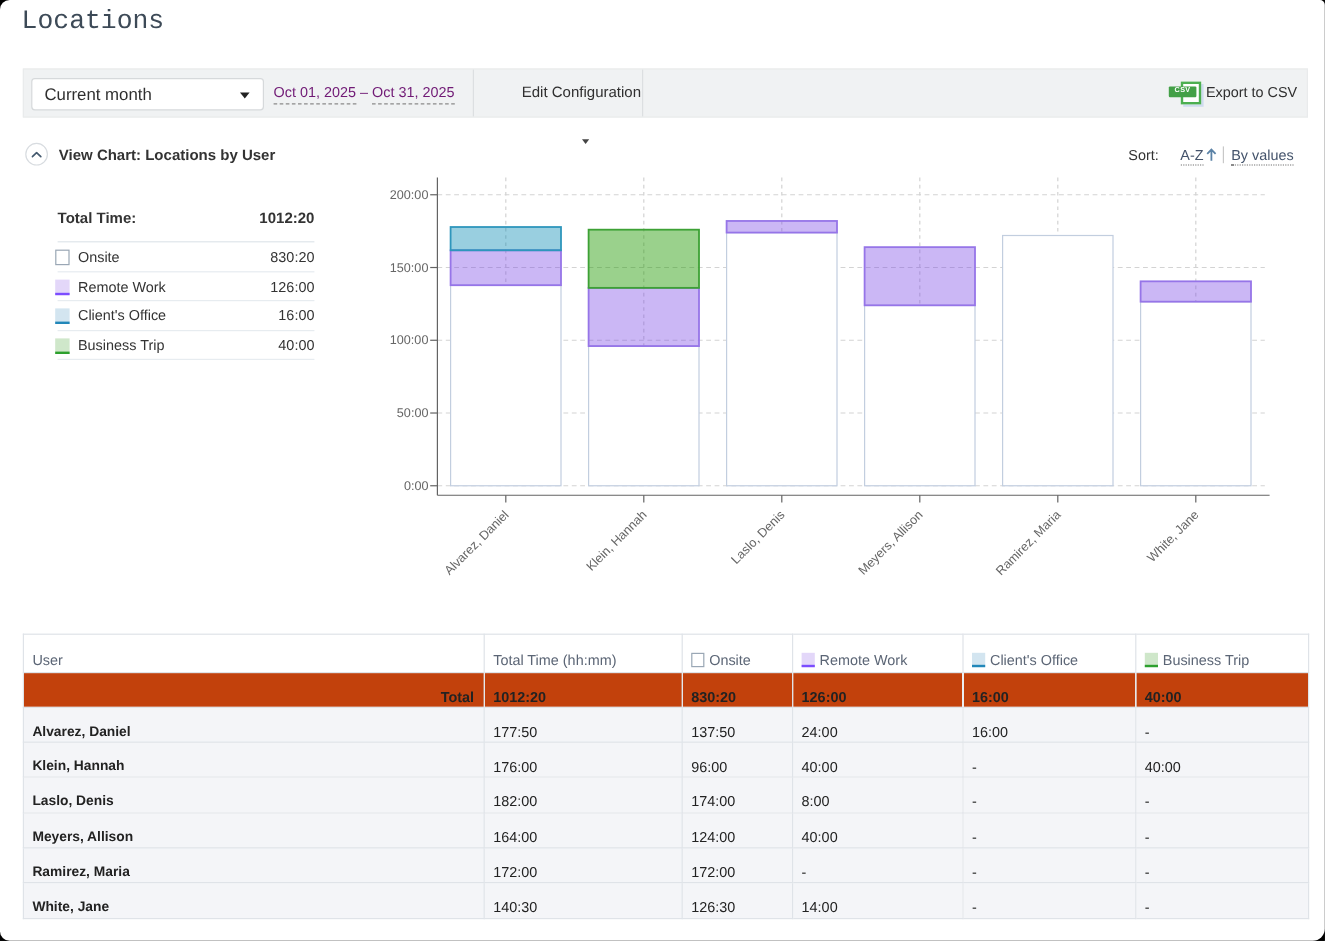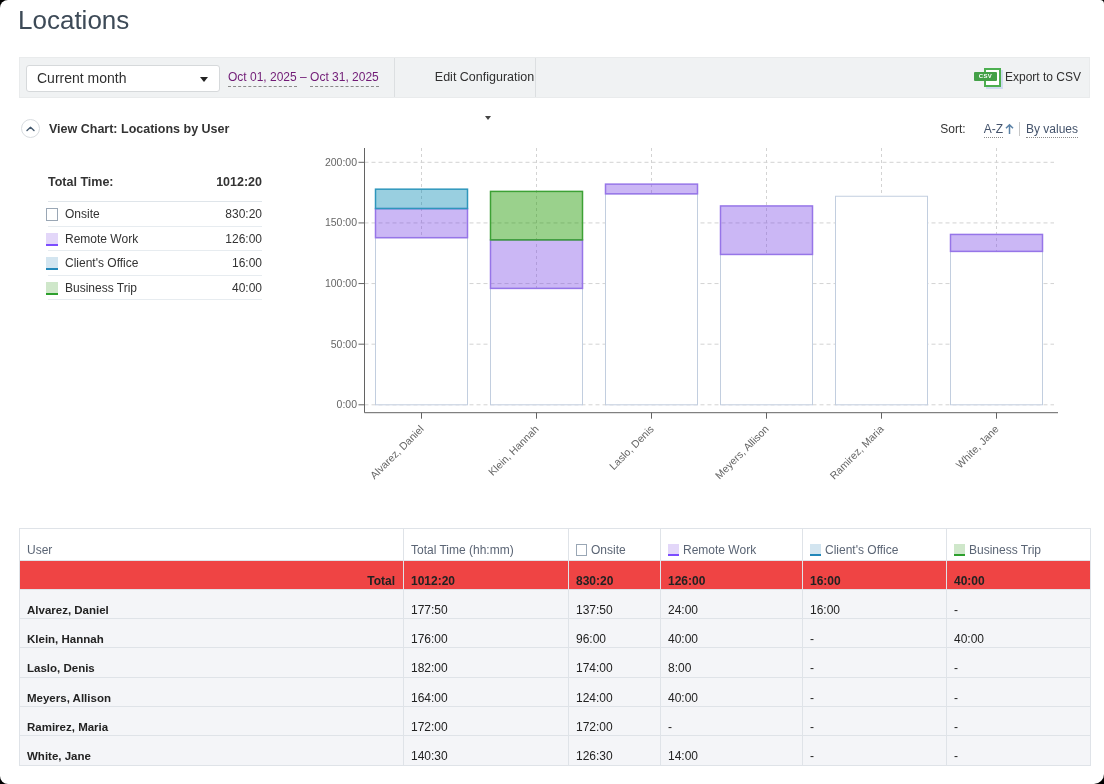--- a/index.html
+++ b/index.html
@@ -1,21 +1,21 @@
 <!DOCTYPE html>
 <html><head>
 <meta charset="utf-8">
 <style>
   * { margin:0; padding:0; box-sizing:border-box; }
   html,body { width:1104px; height:784px; background:#000; overflow:hidden; }
   body { font-family:"Liberation Sans", sans-serif; }
   .page { position:absolute; left:0; top:0; width:1104px; height:784px; background:#fff; border-radius:8px 4px 10px 8px; overflow:hidden; }
   .abs { position:absolute; }
 
-  h1.title { position:absolute; left:18px; top:5px; font-size:26px; font-weight:400; color:#3d4a57; letter-spacing:0; }
+  h1.title { position:absolute; left:18px; top:5px; font-size:22px; font-weight:400; color:#3d4a57; letter-spacing:0;font-family:Liberation Mono, monospace; }
 
   
   .toolbar { position:absolute; left:19px; top:57px; width:1071px; height:41px; background:#f0f2f3; border:1px solid #e9ebec; }
   .selectbox { position:absolute; left:6px; top:7px; width:194px; height:27px; background:#fff; border:1px solid #d6d9db; border-radius:3px; }
   .selectbox .txt { position:absolute; left:10px; top:0; line-height:25px; font-size:14px; color:#2f2f2f; }
   .selectbox .car { position:absolute; right:11px; top:11px; width:0; height:0; border-left:4.5px solid transparent; border-right:4.5px solid transparent; border-top:5px solid #222; }
   .dates { position:absolute; left:208px; top:0; height:39px; line-height:39px; font-size:12px; color:#701a75; }
   .dates .d { border-bottom:1px dashed #8a8a8a; padding-bottom:2px; }
   .tb-div { position:absolute; top:0; width:1px; height:39px; background:#dcdfe1; }
   .editcfg { position:absolute; left:374px; width:141px; top:0; height:39px; line-height:39px; text-align:center; font-size:12.5px; color:#2f2f2f;padding-left:40px; }
@@ -46,21 +46,21 @@
   .lg-row .val { position:absolute; right:0; top:0; line-height:24px; font-size:12px; color:#333; }
   .sw-onsite { background:#fff; border:1px solid #9aa7b5; }
   .sw-remote { background:#e3d7f9; border-bottom:2px solid #7c4dff; }
   .sw-client { background:#d3e5f0; border-bottom:2px solid #2287b9; }
   .sw-trip   { background:#cfe7ca; border-bottom:2px solid #2da02d; }
 
   
   .rpt { position:absolute; left:19px; top:527.5px; border-collapse:collapse; table-layout:fixed; width:1071px; height:238px; font-size:12px; }
   .rpt td { border:1px solid #dfe3e8; padding:12px 0 0 7px; color:#222; overflow:hidden; white-space:nowrap; }
   .rpt tr.hdr td { color:#5b6575; font-size:12px; background:#fff; height:32px; }
-  .rpt tr.total td { font-weight:bold; background:#ef4444; }
+  .rpt tr.total td { font-weight:bold; background:#c2410c; }
   .rpt tr.data td { background:#f4f5f8; }
   .rpt tr.data td.name { font-weight:bold; font-size:11.5px; }
   .rpt td.tr { text-align:right; padding-right:8px; }
   .hsw { display:inline-block; width:11px; height:12px; vertical-align:-2px; margin-right:4px; }
 </style>
 </head>
 <body>
 <div class="page">
   <h1 class="title">Locations</h1>
 

